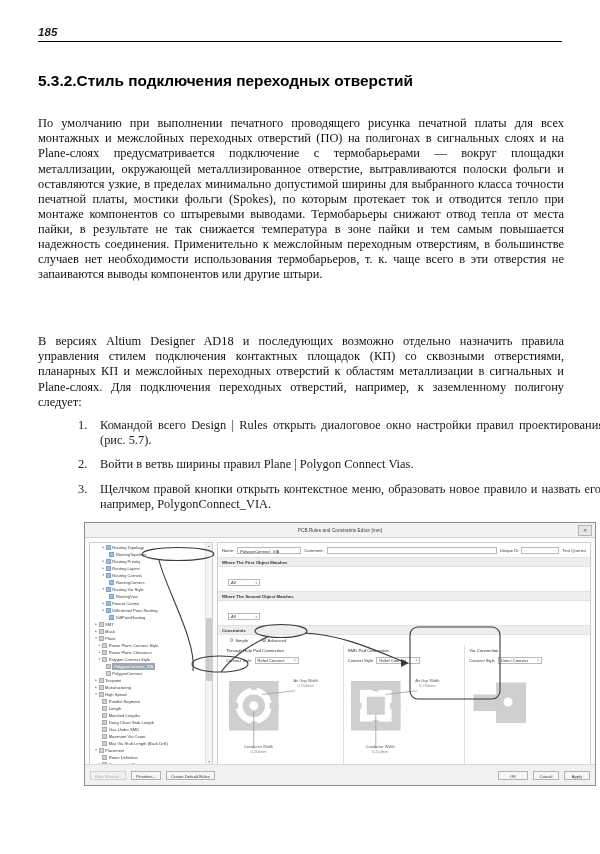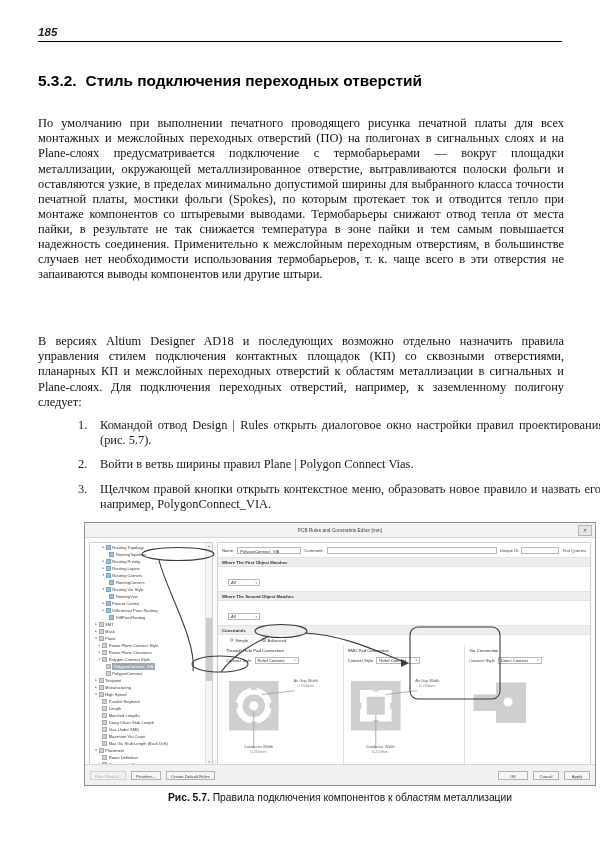--- a/index.html
+++ b/index.html
@@ -49,21 +49,21 @@
     position: absolute;
     left: 38px;
     top: 58px;
     width: 528px;
     font-family: "Liberation Sans", sans-serif;
     font-weight: bold;
     font-size: 15.4px;
     line-height: 20px;
     color: #000;
   }
-  .section-heading .num { margin-right: 9px; }
+  .section-heading .num { }
 
   
   .body-block {
     position: absolute;
     left: 38px;
     width: 526px;
     font-size: 12.4px;
     line-height: 15.05px;
     text-align: justify;
     text-justify: inter-word;
@@ -410,21 +410,21 @@
   <span class="num">5.3.2.</span><span>Стиль подключения переходных отверстий</span><br>
 </h2>
 
 <p class="body-block p1"><span>По умолчанию при выполнении печатного проводящего рисунка печатной платы для всех монтажных и межслойных переходных отверстий (ПО) на полигонах в сигнальных слоях и на Plane-слоях предусматривается подключение с термобарьерами — вокруг площадки металлизации, окружающей металлизированное отверстие, вытравливаются полоски фольги и оставляются узкие, в пределах минимально допустимой ширины для выбранного класса точности печатной платы, мостики фольги (</span><b>Spokes</b><span>), по которым протекает ток и отводится тепло при монтаже компонентов со штыревыми выводами. Термобарьеры снижают отвод тепла от места пайки, в результате не так снижается температура в зоне пайки и тем самым повышается надежность соединения. Применительно к межслойным переходным отверстиям, в большинстве случаев нет необходимости использования термобарьеров, т. к. чаще всего в эти отверстия не запаиваются выводы компонентов или другие штыри.</span></p>
 
 <p class="body-block p2">В версиях Altium Designer AD18 и последующих возможно отдельно назначить правила управления стилем подключения контактных площадок (КП) со сквозными отверстиями, планарных КП и межслойных переходных отверстий к областям металлизации в сигнальных и Plane-слоях. Для подключения переходных отверстий, например, к заземленному полигону следует:</p>
 
 <ol class="steps">
   <li class="step">
     <span class="step-num">1.</span>
-    <span class="step-text"><span>Командой отвод </span><b>Design | Rules</b><span> открыть диалоговое окно настройки правил проектирования (рис. 5.7).</span></span>
+    <span class="step-text"><span>Командой всего </span><b>Design | Rules</b><span> открыть диалоговое окно настройки правил проектирования (рис. 5.7).</span></span>
   </li>
   <li class="step">
     <span class="step-num">2.</span>
     <span class="step-text"><span>Войти в ветвь ширины правил </span><b>Plane | Polygon Connect Vias</b><span>.</span></span>
   </li>
   <li class="step">
     <span class="step-num">3.</span>
     <span class="step-text"><span>Щелчком правой кнопки открыть контекстное меню, образовать новое правило и назвать его, например, </span><b>PolygonConnect_VIA</b><span>.</span></span>
   </li>
 </ol>
@@ -753,16 +753,13 @@
       <ellipse cx="93" cy="31" rx="36" ry="6.5" fill="none" stroke="#3a3a3a" stroke-width="1.1"></ellipse>
       <ellipse cx="196" cy="108" rx="26" ry="6.5" fill="none" stroke="#3a3a3a" stroke-width="1.1"></ellipse>
       <rect x="325" y="104" width="90" height="72" rx="8" ry="8" fill="none" stroke="#3a3a3a" stroke-width="1.1"></rect>
       <path d="M108 148 C 112 118, 80 64, 74 37" fill="none" stroke="#3a3a3a" stroke-width="1.1"></path>
       <path d="M136 149 C 150 130, 170 120, 184 113" fill="none" stroke="#3a3a3a" stroke-width="1.1"></path>
       <path d="M220 110 C 262 112, 300 132, 322 140" fill="none" stroke="#3a3a3a" stroke-width="1.1"></path>
       <path d="M316 136 l 8 4 l -8 4 z" fill="#3a3a3a"></path>
     </svg>
   </div>
 
-  <figcaption class="fig-caption">
-    <span class="cap-num">Рис. 5.7.</span><span> Правила подключения компонентов к областям металлизации</span>
-  </figcaption>
 </figure>
 
 </body></html>

